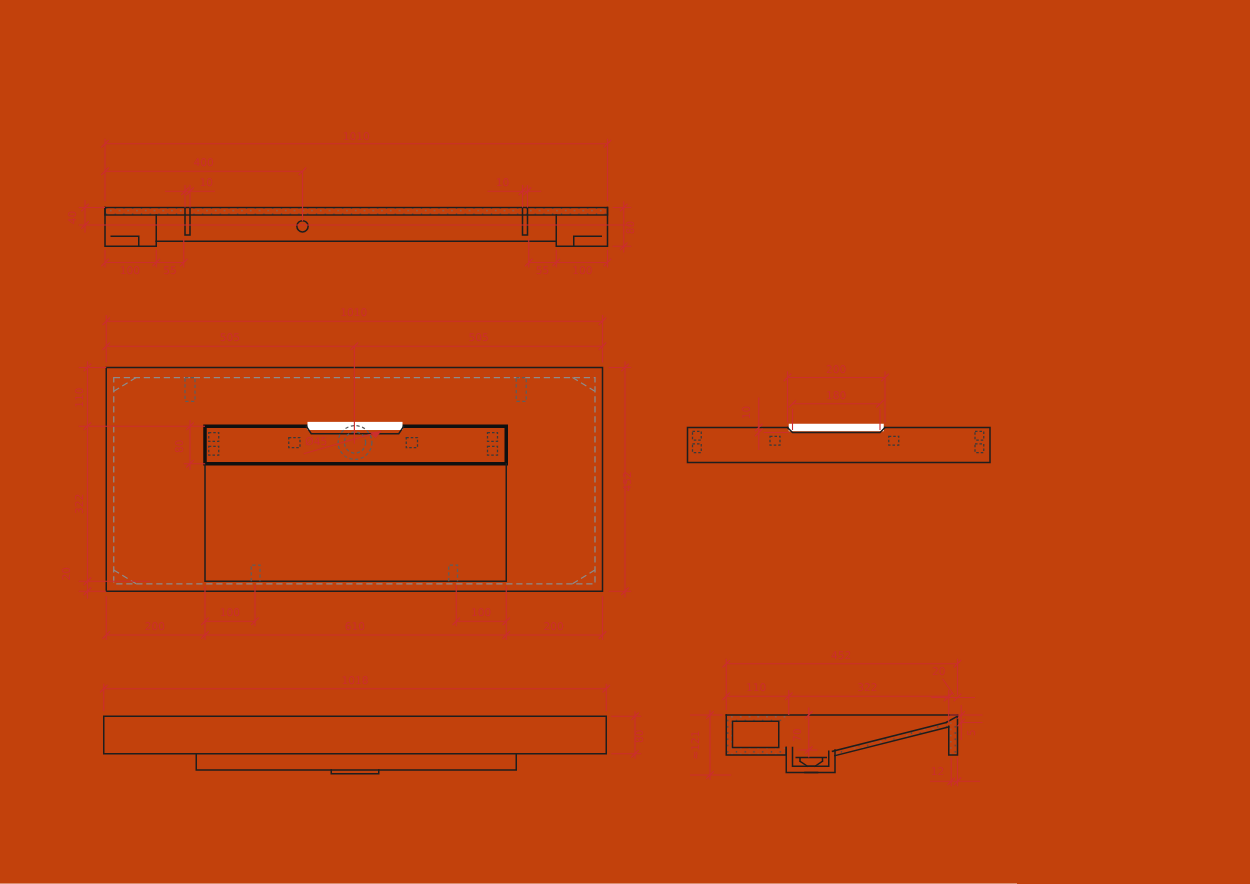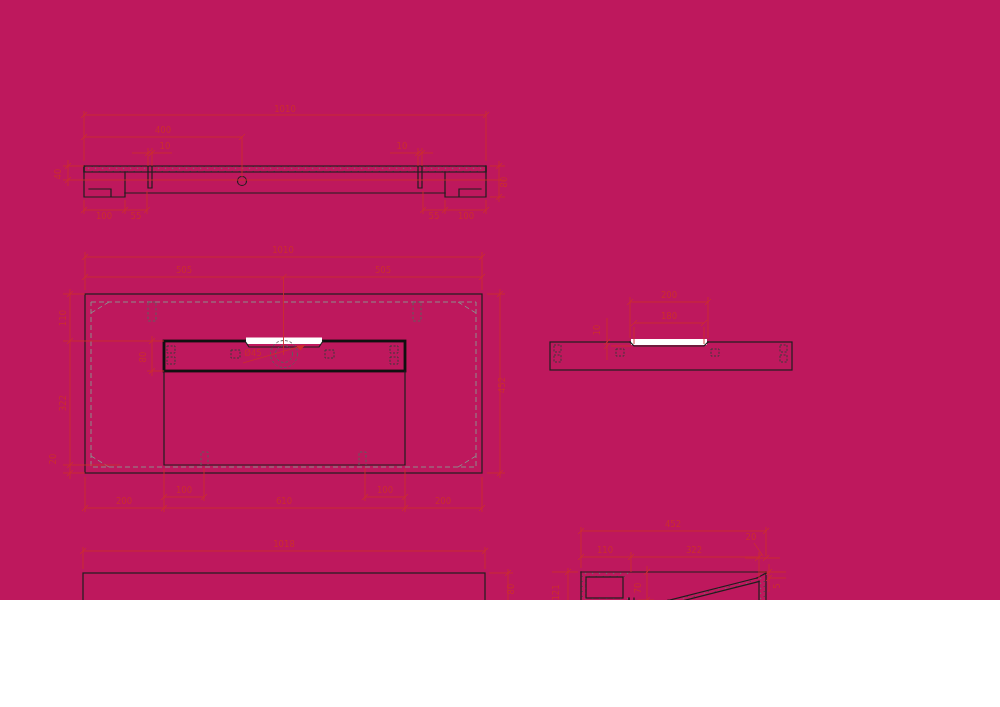--- a/index.html
+++ b/index.html
@@ -1,16 +1,16 @@
 <!DOCTYPE html>
 <html><head>
 <meta charset="utf-8">
 <style>
   html,body{margin:0;padding:0;background:#ffffff;}
-  .stage{position:relative;width:1000px;height:600px;background:#be185d;overflow:hidden;}
+  .stage{position:relative;width:1000px;height:707px;background:#c2410c;overflow:hidden;}
   svg{display:block;}
   .g  {stroke:#1e1e1e;stroke-width:1.2;fill:none;stroke-linecap:square;}
   .gt {stroke:#101010;stroke-width:2.8;fill:none;}
   .gd {stroke:#8c8c8c;stroke-width:1;fill:none;stroke-dasharray:5 3;}
   .gd2{stroke:#5e5e5e;stroke-width:1;fill:none;stroke-dasharray:2.6 2;}
   .sq {stroke:#3a3a3a;stroke-width:1;fill:none;stroke-dasharray:2 1.6;}
   .r  {stroke:#cb2e2e;stroke-width:0.9;fill:none;}
   .rt {fill:#cb2e2e;font:8.5px "DejaVu Sans","Liberation Sans",sans-serif;text-anchor:middle;}
   .wh {fill:#ffffff;stroke:none;}
 </style>

